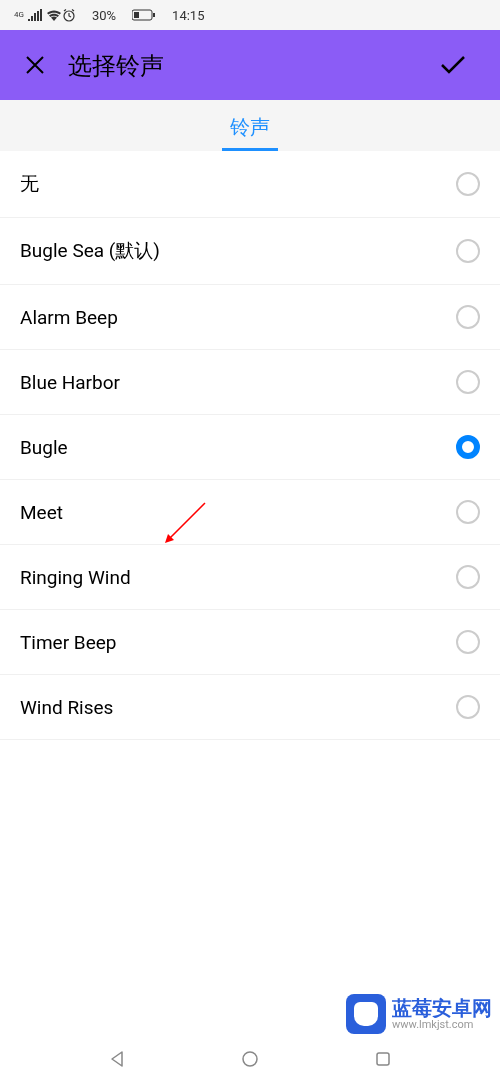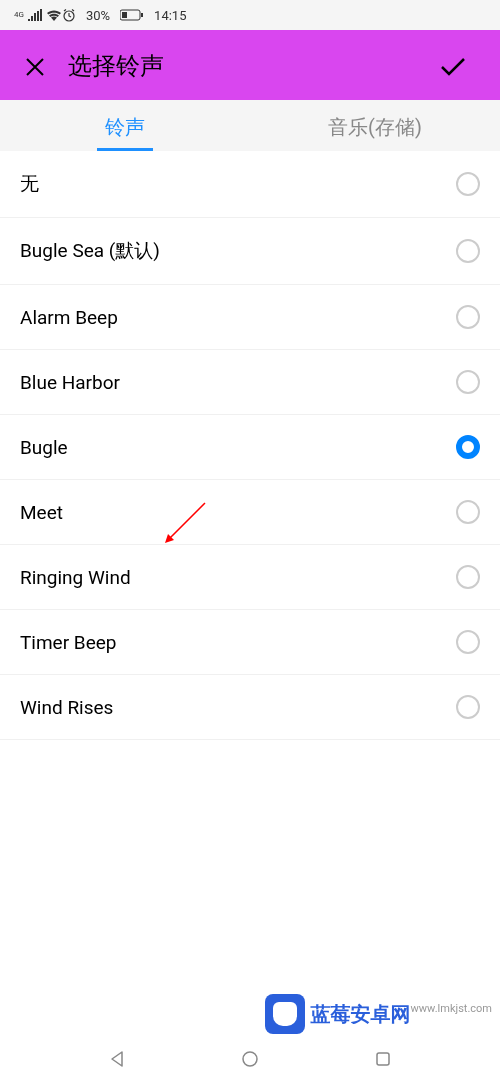--- a/index.html
+++ b/index.html
@@ -15,26 +15,26 @@
       height: 30px;
       background: #f5f5f5;
       display: flex;
       align-items: center;
       justify-content: flex-start;
       padding: 0 14px;
       font-size: 13px;
       color: #333;
     }
     .status-left { display: flex; align-items: center; gap: 4px; }
-    .status-right { display: flex; align-items: center; gap: 10px; }
+    .status-right { display: flex; align-items: center; gap: 16px; }
     .sg4g { font-size: 8px; line-height: 8px; }
     .header {
-      background: #d946ef;
-      display: flex;
-      align-items: flex-end;
+      background: #8b5cf6;
+      display: flex;
+      align-items: flex-start;
       padding: 20px 32px 18px 20px;
       gap: 18px;
     }
     .close-btn {
       width: 30px;
       height: 30px;
       display: flex;
       align-items: center;
       justify-content: center;
     }
@@ -145,22 +145,22 @@
     }
     .wm-icon::before {
       content: '';
       position: absolute;
       top: 8px; left: 8px; right: 8px; bottom: 8px;
       background: #fff;
       border-radius: 6px 6px 10px 10px;
     }
     .wm-text {
       display: flex;
+      flex-direction: column;
       line-height: 1.1;
-      text-align: center;
     }
     .wm-text-main {
       font-size: 20px;
       font-weight: bold;
       color: #2a5fdb;
     }
     .wm-text-sub {
       font-size: 11px;
       color: #999;
     }
@@ -204,21 +204,20 @@
   <div class="title">选择铃声</div>
   <div class="confirm-btn">
     <svg width="28" height="22" viewBox="0 0 28 22">
         <path d="M3 11L10 18L25 3" stroke="#000" stroke-width="2.5" fill="none"></path>
       </svg>
   </div>
 </div>
 
 <div class="tabs">
   <div class="tab active"><span>铃声</span></div>
-  <div class="tab"><span>音乐(存储)</span></div>
 </div>
 
 <div class="list" id="ringtone-list">
     <div class="item">
       <span class="item-label">无</span>
       <span class="radio"></span>
     </div>
     <div class="item">
       <span class="item-label">Bugle Sea (默认)</span>
       <span class="radio"></span>

